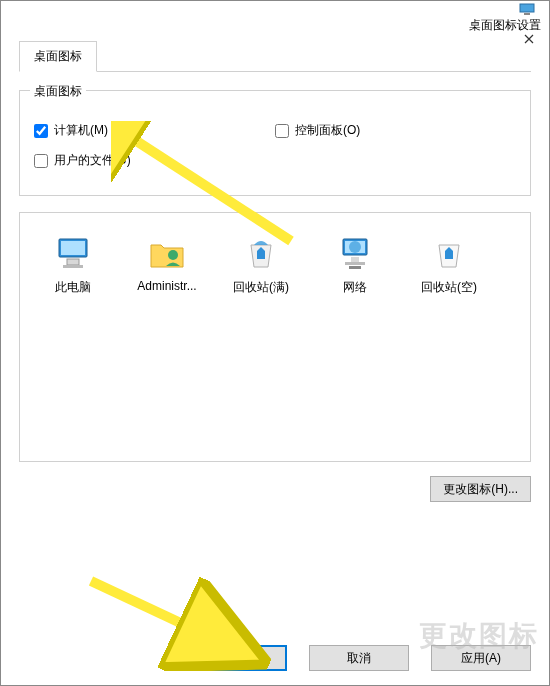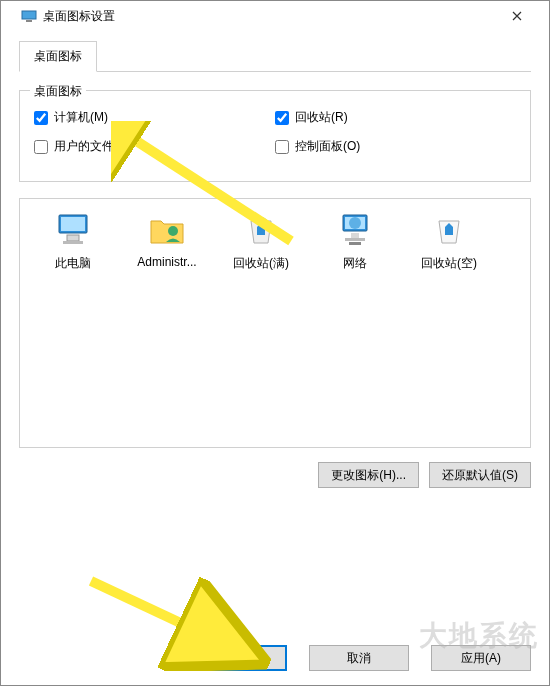--- a/index.html
+++ b/index.html
@@ -1,30 +1,30 @@
 <!DOCTYPE html>
 <html><head>
 <meta charset="utf-8">
 <style>
 * { box-sizing: border-box; margin: 0; padding: 0; font-family: "Microsoft YaHei", "Segoe UI", sans-serif; font-size: 12px; }
 body { background: #fff; width: 550px; height: 686px; border: 1px solid #888; position: relative; overflow: hidden; }
-.titlebar { height: 30px; display: flex; align-items: center; padding: 0 20px; }
+.titlebar { height: 30px; display: flex; align-items: flex-end; padding: 0 8px; flex-direction: column; }
 .titlebar .icon-box { width: 16px; height: 16px; margin-right: 6px; }
 .titlebar .title { flex: 1; }
 .titlebar .close { width: 40px; height: 30px; display: flex; align-items: center; justify-content: center; margin-right: -8px; }
 .content { padding: 10px 18px 18px 18px; }
 .tab-strip { display: flex; border-bottom: 1px solid #d0d0d0; }
 .tab { padding: 6px 14px; border: 1px solid #d0d0d0; border-bottom: 1px solid #fff; margin-bottom: -1px; background: #fff; position: relative; }
 .groupbox { border: 1px solid #d0d0d0; margin-top: 18px; padding: 18px 14px 14px 14px; position: relative; }
 .groupbox .legend { position: absolute; top: -8px; left: 10px; background: #fff; padding: 0 4px; }
 .checkrow { display: flex; }
 .checkcol { flex: 1; }
-.check { display: flex; align-items: center; margin-bottom: 12px; }
+.check { display: flex; align-items: center; margin-bottom: 12px; margin-top: 13px; }
 .check input { width: 14px; height: 14px; margin-right: 6px; }
-.iconbox { border: 1px solid #d0d0d0; margin-top: 16px; height: 250px; padding: 10px 10px; display: flex; align-items: flex-start; gap: 8px; }
+.iconbox { border: 1px solid #d0d0d0; margin-top: 16px; height: 250px; padding: 20px 10px; display: flex; align-items: flex-start; gap: 8px; }
 .icon-item { width: 86px; text-align: center; }
 .icon-item .ic { width: 40px; height: 40px; margin: 0 auto 6px auto; display: flex; align-items: center; justify-content: center; }
 .icon-item .lbl { white-space: nowrap; overflow: hidden; text-overflow: ellipsis; }
 .btnrow { display: flex; justify-content: flex-end; gap: 10px; margin-top: 14px; }
 .btn { min-width: 100px; height: 26px; border: 1px solid #adadad; background: #e1e1e1; display: flex; align-items: center; justify-content: center; padding: 0 12px; }
 .btn.primary { border: 2px solid #0078d7; }
 .bottomcheck { margin-top: 20px; display: flex; align-items: center; }
 .bottomcheck input { width: 14px; height: 14px; margin-right: 6px; }
 .footer { position: absolute; bottom: 14px; right: 18px; display: flex; gap: 22px; align-items: center; }
 .arrow1 { position: absolute; pointer-events: none; z-index: 100; }
@@ -60,24 +60,20 @@
         <label class="check">
           <input type="checkbox" checked="" style="">
           <span>计算机(M)</span>
         </label>
         <label class="check">
           <input type="checkbox" style="">
           <span>用户的文件(U)</span>
         </label>
       </div>
       <div class="checkcol">
-        <label class="check">
-          <input type="checkbox" checked="" style="">
-          <span>回收站(R)</span>
-        </label>
         <label class="check">
           <input type="checkbox" style="">
           <span>控制面板(O)</span>
         </label>
       </div>
     </div>
   </div>
 
   <div class="iconbox">
     <div class="icon-item">
@@ -130,32 +126,31 @@
           <path d="M10 12 L30 12 L27 34 L13 34 Z" fill="#f8f8f8" stroke="#b0b0b0"></path>
           <path d="M16 18 L20 14 L24 18 L24 26 L16 26 Z" fill="#2f8fd8"></path>
         </svg>
       </div>
       <div class="lbl">回收站(空)</div>
     </div>
   </div>
 
   <div class="btnrow">
     <div class="btn">更改图标(H)...</div>
-    <div class="btn">还原默认值(S)</div>
   </div>
 
 </div>
 
 <div class="footer">
   <div class="btn primary">确定</div>
   <div class="btn">取消</div>
   <div class="btn">应用(A)</div>
 </div>
 
-<div class="watermark">大地系统</div>
+<div class="watermark">更改图标</div>
 
 <svg class="arrow1" style="left:110px; top:120px; width:200px; height:140px;">
   <defs>
       <marker id="ah1" markerWidth="10" markerHeight="10" refX="2" refY="5" orient="auto">
     <polygon points="0,0 10,5 0,10" fill="#ffeb3b" stroke="#c9bc00"></polygon>
   </marker>
     </defs>
   <line x1="180" y1="120" x2="10" y2="10" stroke="#ffeb3b" stroke-width="10" marker-end="url(#ah1)"></line>
 </svg>
 

